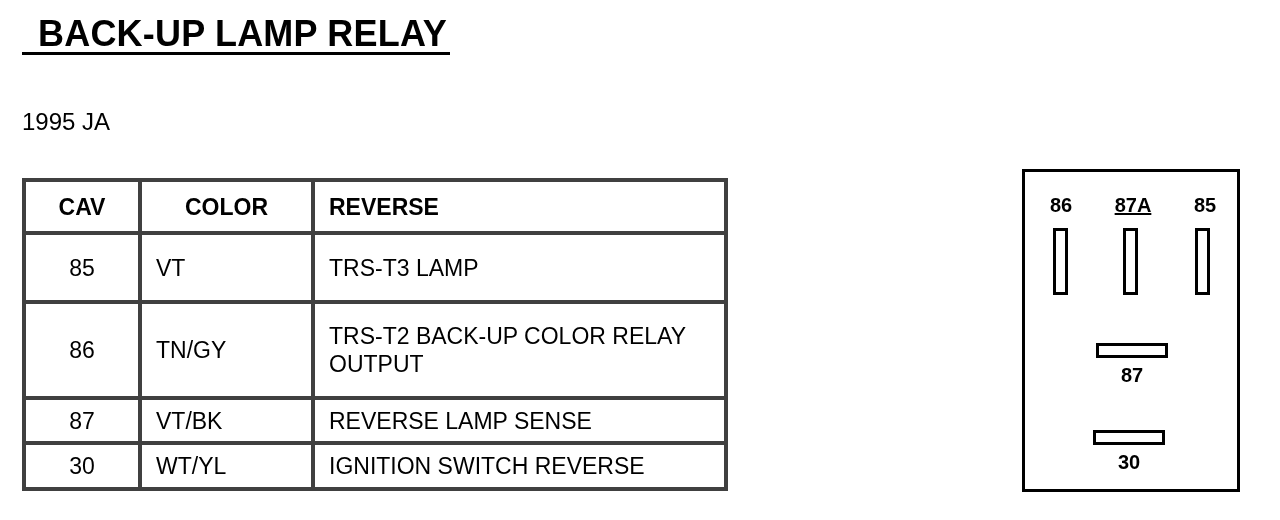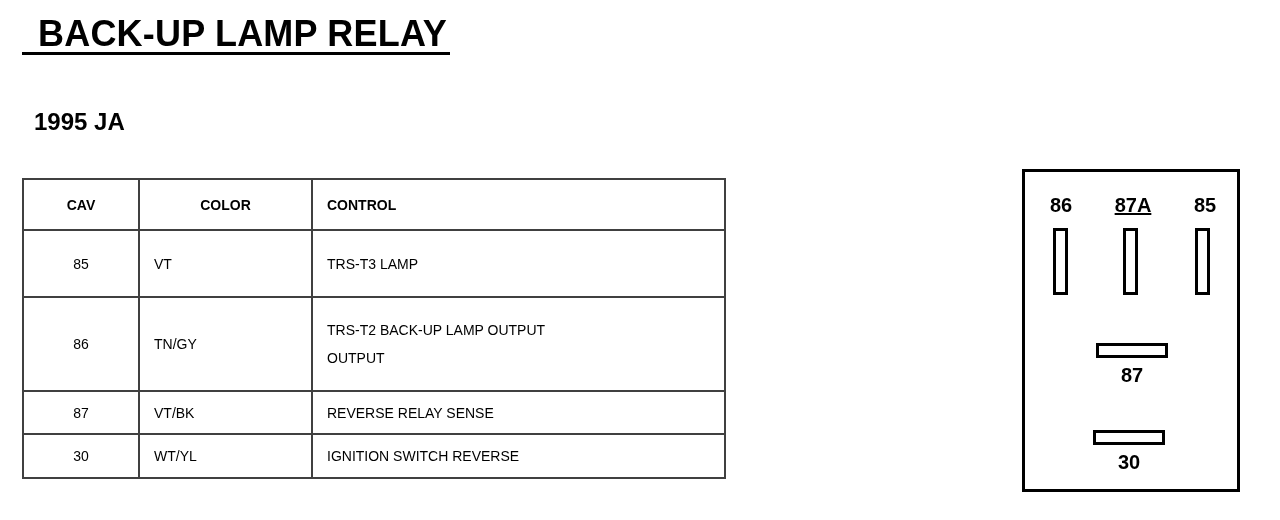--- a/index.html
+++ b/index.html
@@ -31,41 +31,41 @@
   #title-underline {
     position: absolute;
     left: 22px;
     top: 52px;
     width: 428px;
     height: 3px;
     background: #000000;
   }
   #page-subtitle {
     position: absolute;
-    left: 34px;
+    left: 22px;
     top: 108px;
     font-size: 24px;
-    font-weight: bold;
+    font-weight: normal;
     line-height: 28px;
     white-space: nowrap;
   }
 
   
   #pinout-table {
     position: absolute;
     left: 22px;
     top: 178px;
     width: 683px;
     border-collapse: collapse;
     table-layout: fixed;
   }
   #pinout-table td, #pinout-table th {
-    border: 2px solid #404040;
+    border: 4px solid #404040;
     padding: 0 14px;
-    font-size: 14px;
+    font-size: 23px;
     text-align: left;
     vertical-align: middle;
     line-height: 28px;
   }
   #pinout-table thead th {
     font-weight: bold;
     height: 49px;
     text-align: center;
   }
   #pinout-table thead th.col-function {
@@ -147,44 +147,44 @@
 <table id="pinout-table">
   <colgroup>
     <col class="col-cav">
     <col class="col-color">
     <col class="col-function">
   </colgroup>
   <thead>
     <tr>
       <th class="col-cav">CAV</th>
       <th class="col-color">COLOR</th>
-      <th class="col-function">CONTROL</th>
+      <th class="col-function">REVERSE</th>
     </tr>
   </thead>
   <tbody>
     <tr class="row-h65">
       <td class="cav-cell">85</td>
       <td>VT</td>
       <td>
         <span class="fn-line">TRS-T3 LAMP</span>
       </td>
     </tr>
     <tr class="row-h92">
       <td class="cav-cell">86</td>
       <td>TN/GY</td>
       <td>
-        <span class="fn-line">TRS-T2 BACK-UP LAMP OUTPUT</span>
+        <span class="fn-line">TRS-T2 BACK-UP COLOR RELAY</span>
         <span class="fn-line">OUTPUT</span>
       </td>
     </tr>
     <tr class="row-h41">
       <td class="cav-cell">87</td>
       <td>VT/BK</td>
       <td>
-        <span class="fn-line">REVERSE RELAY SENSE</span>
+        <span class="fn-line">REVERSE LAMP SENSE</span>
       </td>
     </tr>
     <tr class="row-h42">
       <td class="cav-cell">30</td>
       <td>WT/YL</td>
       <td>
         <span class="fn-line">IGNITION SWITCH REVERSE</span>
       </td>
     </tr>
   </tbody>

